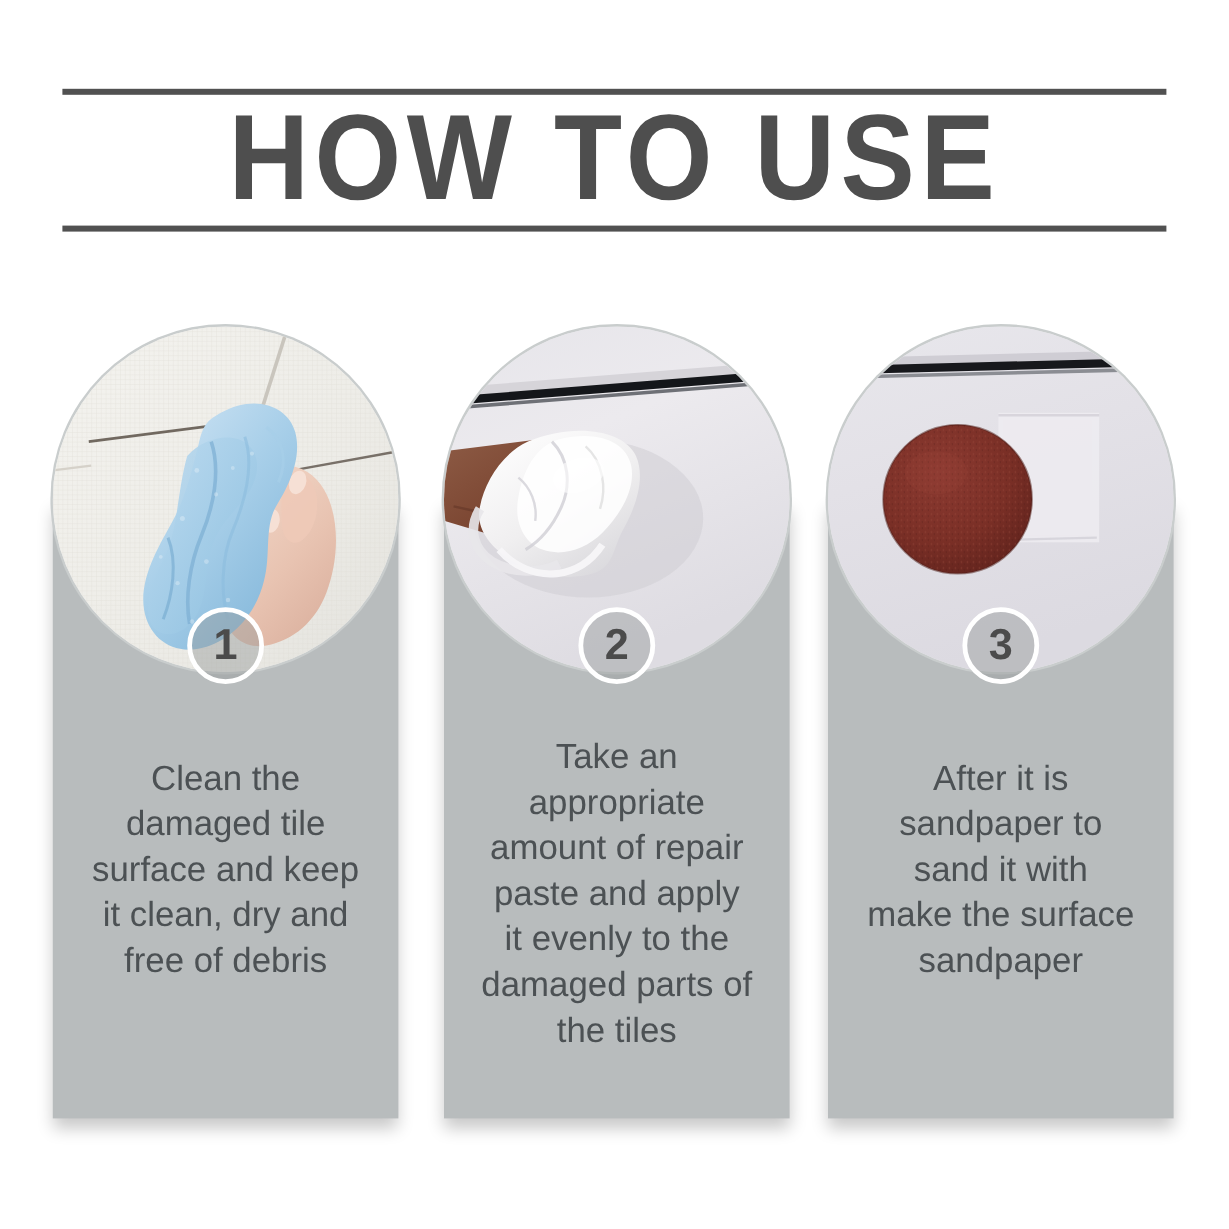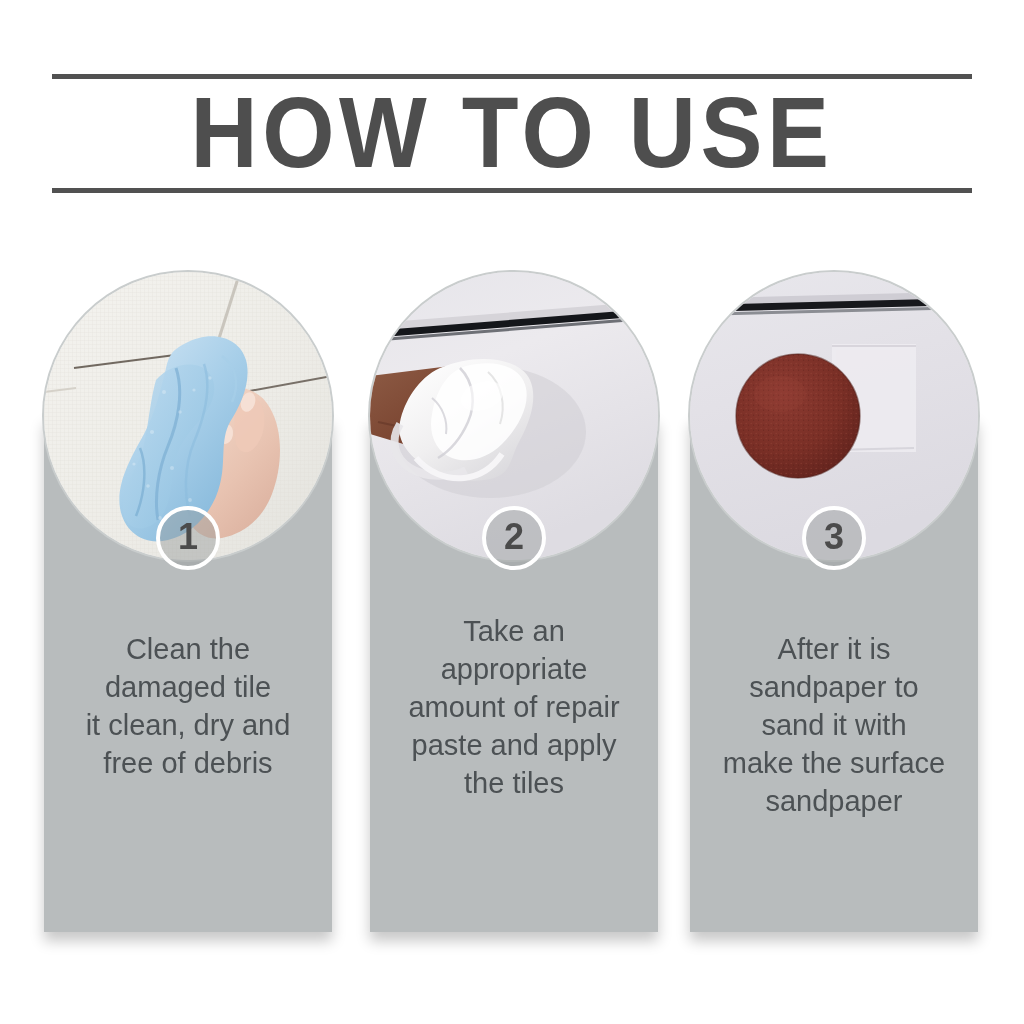--- a/index.html
+++ b/index.html
@@ -223,20 +223,21 @@
         </svg>
       </div>
 
       <div class="badge">
         <span class="badge-num">1</span>
       </div>
 
       <div class="card-text">
         <span class="ln">Clean the</span>
         <span class="ln">damaged tile</span>
+        <span class="ln">surface and keep</span>
         <span class="ln">it clean, dry and</span>
         <span class="ln">free of debris</span>
       </div>
     </div>
 
     <div class="card card-2">
       <div class="card-panel"></div>
 
       <div class="card-photo">
         <svg class="photo-svg" viewBox="0 0 288 288" xmlns="http://www.w3.org/2000/svg">
@@ -287,20 +288,22 @@
 
       <div class="badge">
         <span class="badge-num">2</span>
       </div>
 
       <div class="card-text">
         <span class="ln">Take an</span>
         <span class="ln">appropriate</span>
         <span class="ln">amount of repair</span>
         <span class="ln">paste and apply</span>
+        <span class="ln">it evenly to the</span>
+        <span class="ln">damaged parts of</span>
         <span class="ln">the tiles</span>
       </div>
     </div>
 
     <div class="card card-3">
       <div class="card-panel"></div>
 
       <div class="card-photo">
         <svg class="photo-svg" viewBox="0 0 288 288" xmlns="http://www.w3.org/2000/svg">
           <defs>

